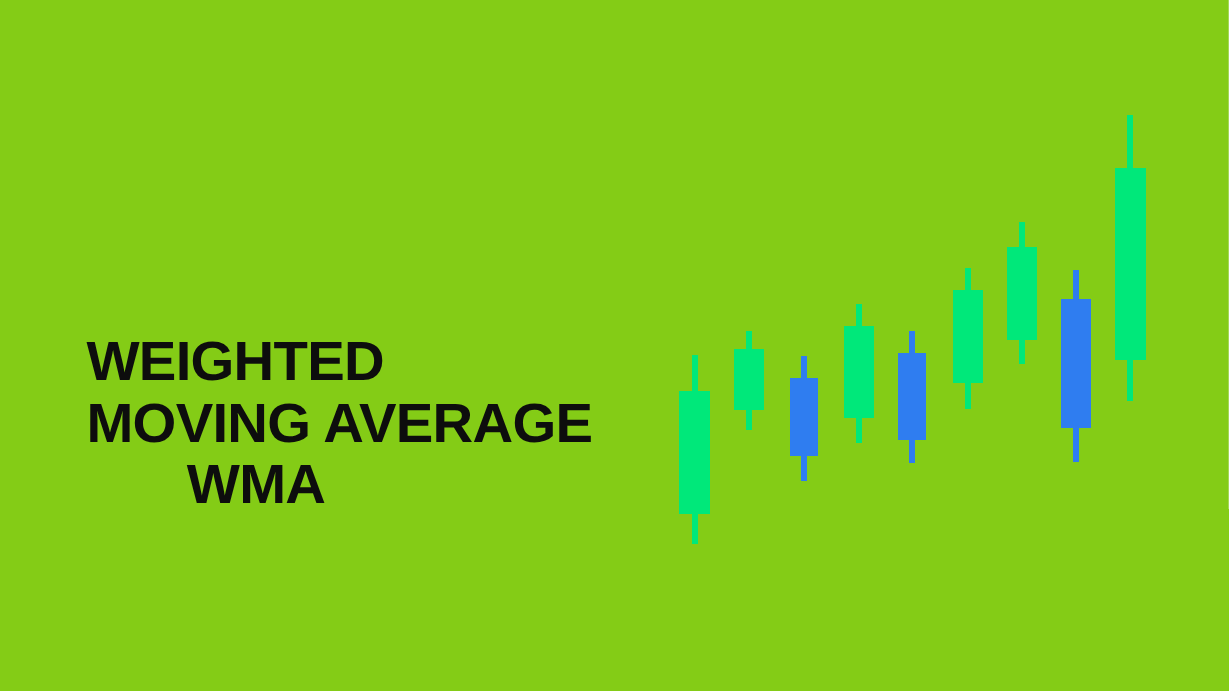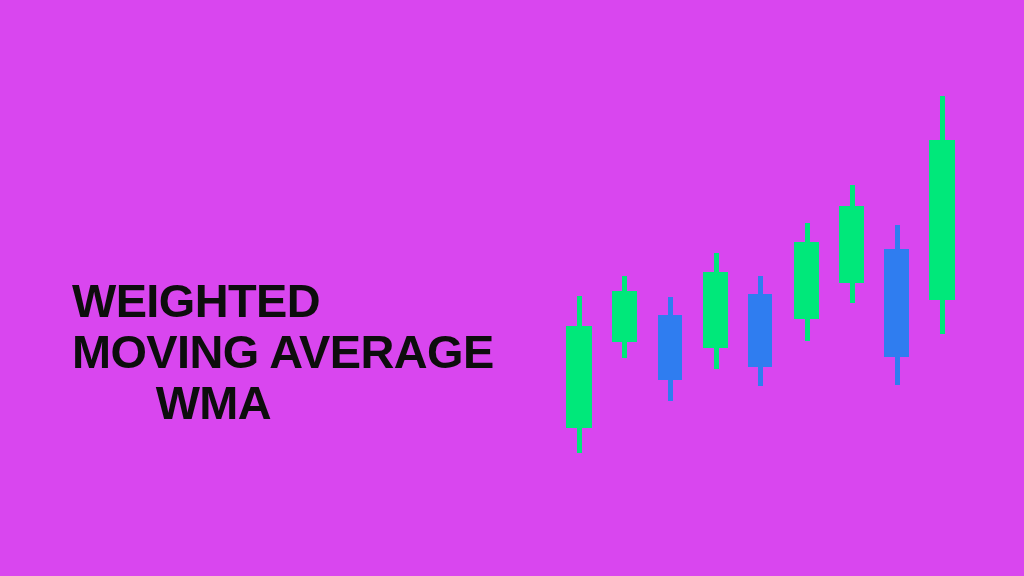--- a/index.html
+++ b/index.html
@@ -65,21 +65,21 @@
     width: 460px;
     height: 430px;
   }
   .candle-wick, .candle-body {
     shape-rendering: crispEdges;
   }
 </style>
 </head>
 <body style="background: rgb(247, 247, 247);">
 
-<div id="poster" style="background: #d946ef;">
+<div id="poster" style="background: #84cc16;">
 
   <div id="headline">
     <span class="headline-line line-1" style="color: rgb(13, 13, 13);">WEIGHTED</span>
     <span class="headline-line line-2" style="color: rgb(13, 13, 13);">MOVING AVERAGE</span>
     <span class="headline-line line-3" style="color: rgb(13, 13, 13);">WMA</span>
   </div>
 
   <div id="chart-area">
     <svg id="candle-svg" viewBox="540 60 460 430" preserveAspectRatio="none">
       <g id="candles-group">

